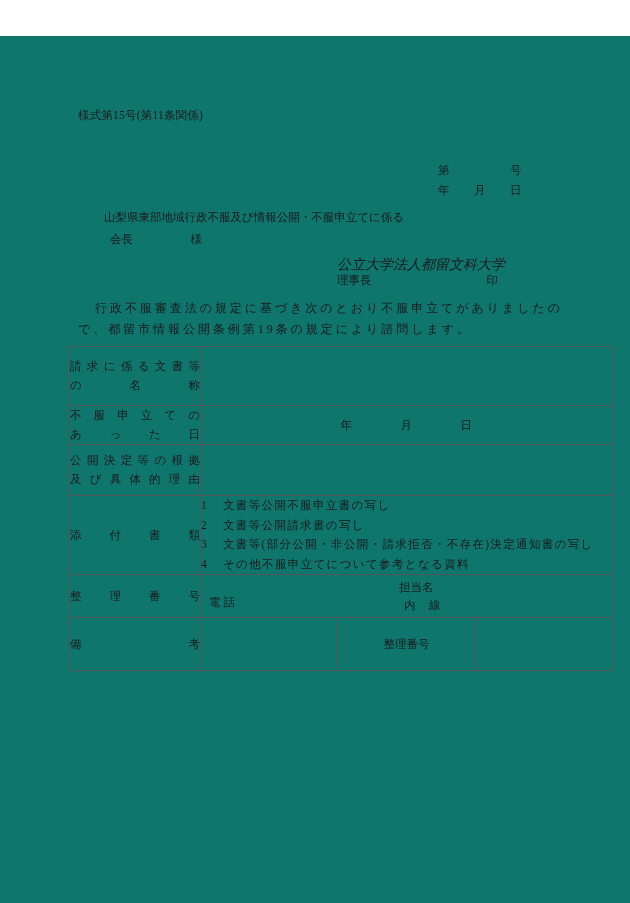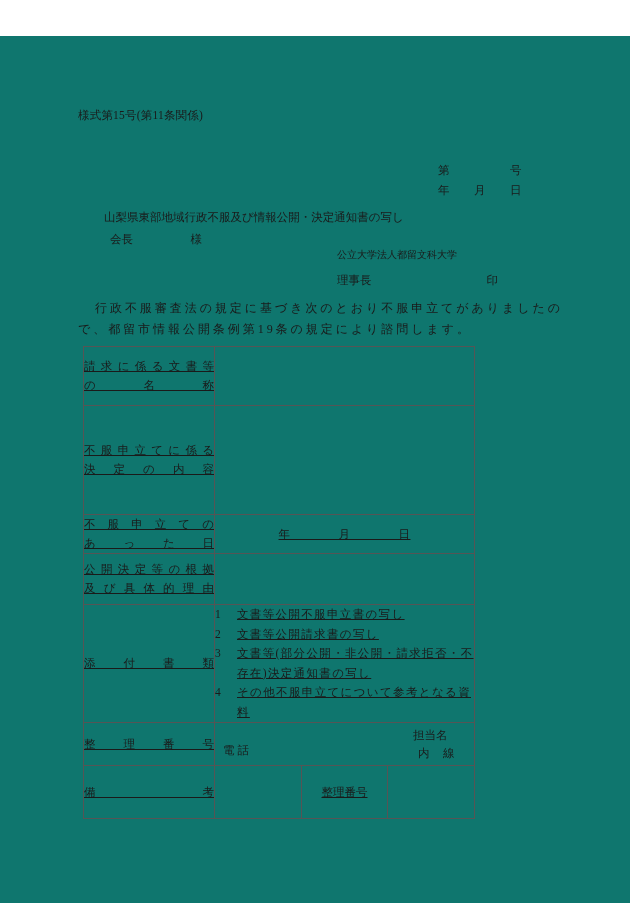--- a/index.html
+++ b/index.html
@@ -75,23 +75,24 @@
     position: absolute;
     left: 110px;
     top: 196px;
     font-size: 11.5px;
     white-space: pre;
   }
 
   .univ-name {
     position: absolute;
     left: 337px;
-    top: 212px;
-    font-size: 10px;
-    white-space: nowrap;
+    top: 220px;
+    font-size: 14px;
+    white-space: nowrap;
+    font-style: italic;
   }
   .rijicho-line {
     position: absolute;
     left: 337px;
     top: 237px;
     font-size: 11.5px;
     white-space: pre;
   }
 
   .body-para {
@@ -105,26 +106,25 @@
     display: block;
     white-space: nowrap;
     line-height: 21px;
   }
   .body-para .ln1 { letter-spacing: 2.95px; text-indent: 17px; text-align: center; }
   .body-para .ln2 { letter-spacing: 2.95px; }
 
   
   .form-table {
     position: absolute;
-    left: 83px;
+    left: 69px;
     top: 310px;
-    width: 392px;
+    width: 544px;
     border-collapse: collapse;
     table-layout: fixed;
-    text-decoration: underline;
   }
   .form-table td {
     border: 1px solid #555;
     padding: 0;
     vertical-align: middle;
     font-size: 11.5px;
   }
 
   .lbl {
     width: 130px;
@@ -207,48 +207,41 @@
 <body>
 
 <div class="page">
 
   <div class="form-no">様式第15号(第11条関係)</div>
 
 
   <div class="number-line">第　　　　　号</div>
   <div class="date-line">年　　月　　日</div>
 
-  <div class="council-name">山梨県東部地域行政不服及び情報公開・決定通知書の写し</div>
+  <div class="council-name">山梨県東部地域行政不服及び情報公開・不服申立てに係る</div>
   <div class="chair-line">会長　　　　　様</div>
 
   <div class="univ-name">公立大学法人都留文科大学</div>
   <div class="rijicho-line">理事長　　　　　　　　　　印</div>
 
   <div class="body-para">
     <span class="ln ln1">行政不服審査法の規定に基づき次のとおり不服申立てがありましたの</span>
     <span class="ln ln2">で、都留市情報公開条例第19条の規定により諮問します。</span>
   </div>
 
   <table class="form-table">
     <tbody>
         <tr>
       <td class="lbl" style="height:58px">
         <span class="just">請求に係る文書等</span>
         <span class="just">の名称</span>
       </td>
       <td class="val" colspan="3"></td>
     </tr>
 
-    <tr>
-      <td class="lbl" style="height:108px">
-        <span class="just">不服申立てに係る</span>
-        <span class="just">決定の内容</span>
-      </td>
-      <td class="val" colspan="3"></td>
-    </tr>
 
     <tr>
       <td class="lbl" style="height:36px">
         <span class="just">不服申立ての</span>
         <span class="just">あった日</span>
       </td>
       <td class="val val-center" colspan="3">年　　　　月　　　　日</td>
     </tr>
 
     <tr>

